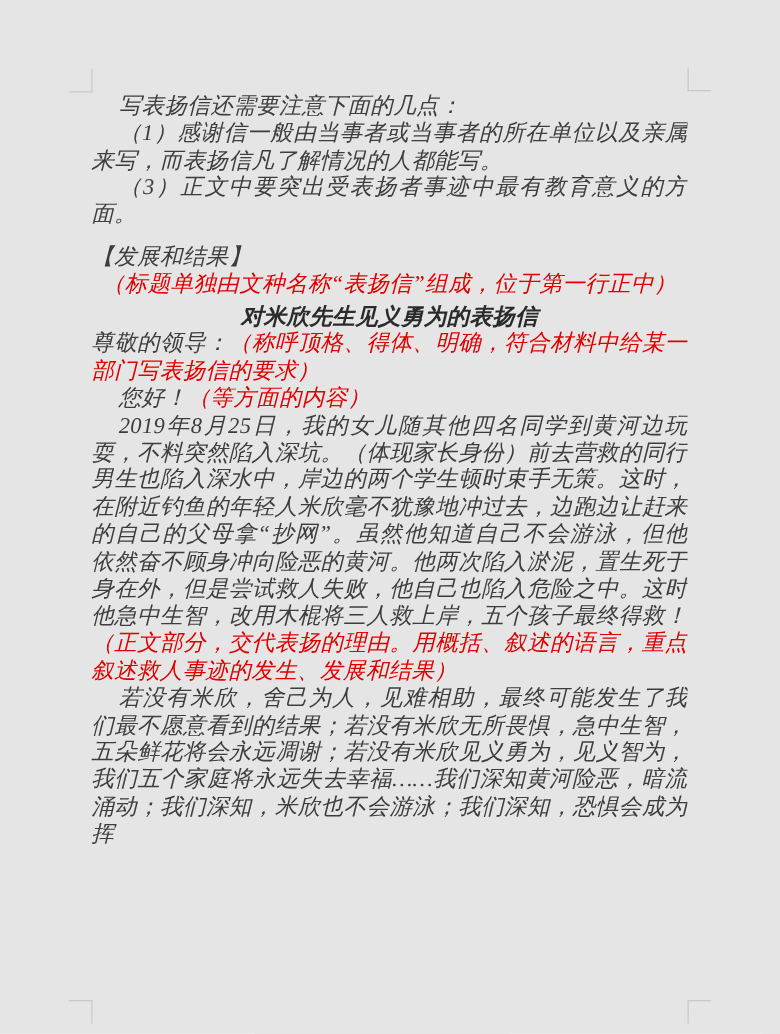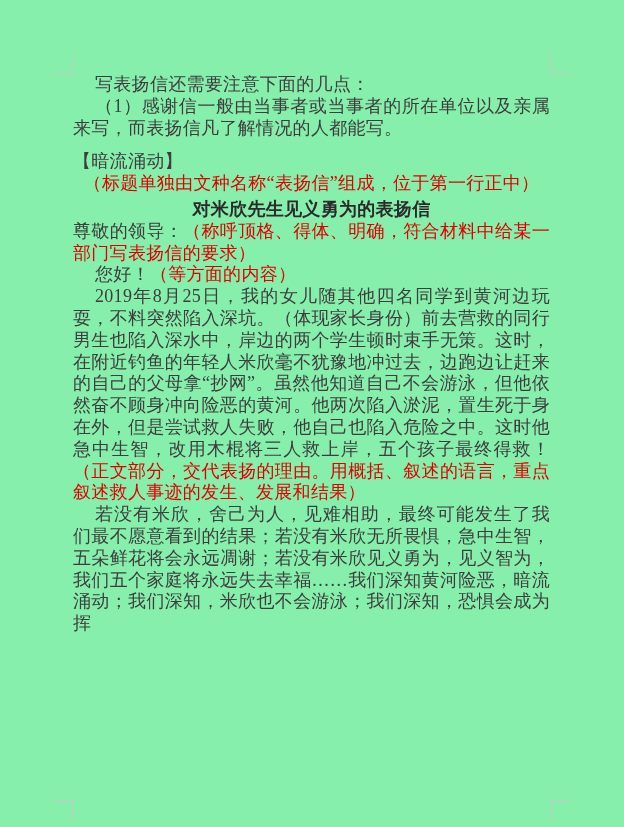--- a/index.html
+++ b/index.html
@@ -10,21 +10,22 @@
   body {
     width: 624px;
     height: 827px;
     overflow: hidden;
     position: relative;
     font-family: "Liberation Serif", "DejaVu Serif", serif;
   }
   .page {
     position: absolute;
     inset: 0;
-    background: #86efac;
+    background: #e5e5e5;
+    font-style: italic;
   }
   
   .mark {
     position: absolute;
     width: 18px;
     height: 18px;
   }
   .mark.tl { left: 55px;  top: 55px;  border-right: 1px solid #c9c9c9; border-bottom: 1px solid #c9c9c9; }
   .mark.tr { left: 550px; top: 54px;  border-left: 1px solid #c9c9c9;  border-bottom: 1px solid #c9c9c9; }
   .mark.bl { left: 55px;  top: 800px; border-right: 1px solid #c9c9c9; border-top: 1px solid #c9c9c9; }
@@ -64,23 +65,24 @@
   <div class="mark bl"></div>
   <div class="mark br"></div>
 
   <div class="content">
 
     <p class="indent">写表扬信还需要注意下面的几点：</p>
 
     <p class="indent">（1）感谢信一般由当事者或当事者的所在单位以及亲属来写，而表扬信凡了解情况的人都能写。</p>
 
 
+    <p class="indent">（3）正文中要突出受表扬者事迹中最有教育意义的方面。</p>
 
 
-    <p class="section-label">【暗流涌动】</p>
+    <p class="section-label">【发展和结果】</p>
 
     <p class="center red">（标题单独由文种名称“表扬信”组成，位于第一行正中）</p>
 
     <p class="center doc-title">对米欣先生见义勇为的表扬信</p>
 
     <p><span>尊敬的领导：</span><span class="red">（称呼顶格、得体、明确，符合材料中给某一部门写表扬信的要求）</span></p>
 
     <p class="indent"><span>您好！</span><span class="red">（等方面的内容）</span></p>
 
     <p class="indent"><span>2019年8月25日，我的女儿随其他四名同学到黄河边玩耍，不料突然陷入深坑。（体现家长身份）前去营救的同行男生也陷入深水中，岸边的两个学生顿时束手无策。这时，在附近钓鱼的年轻人米欣毫不犹豫地冲过去，边跑边让赶来的自己的父母拿“抄网”。虽然他知道自己不会游泳，但他依然奋不顾身冲向险恶的黄河。他两次陷入淤泥，置生死于身在外，但是尝试救人失败，他自己也陷入危险之中。这时他急中生智，改用木棍将三人救上岸，五个孩子最终得救！</span><span class="red">（正文部分，交代表扬的理由。用概括、叙述的语言，重点叙述救人事迹的发生、发展和结果）</span></p>

